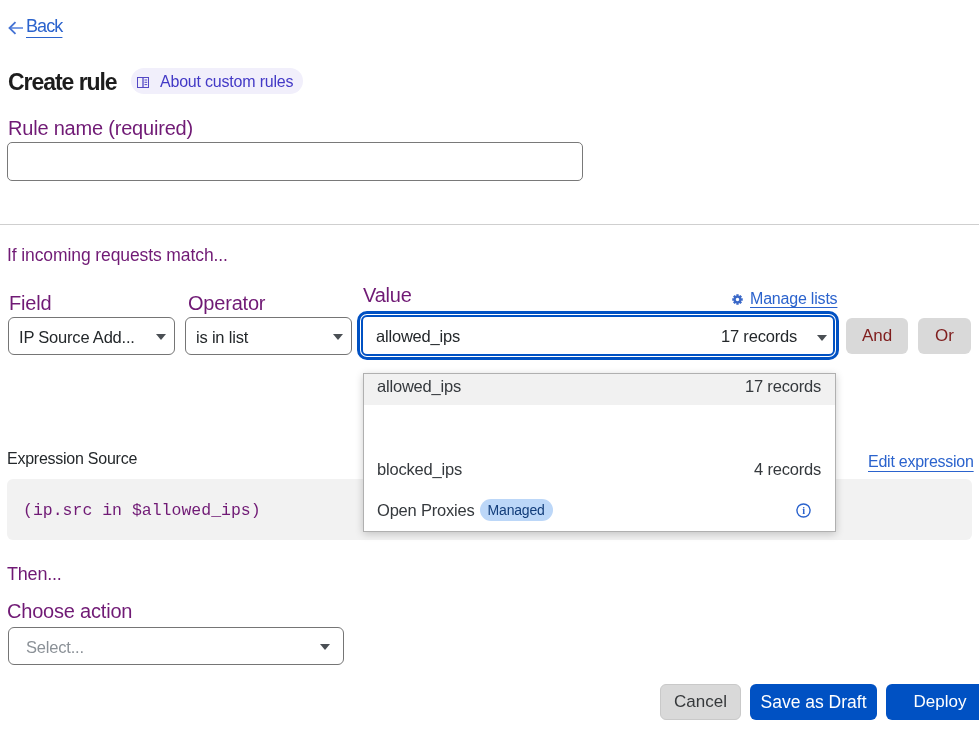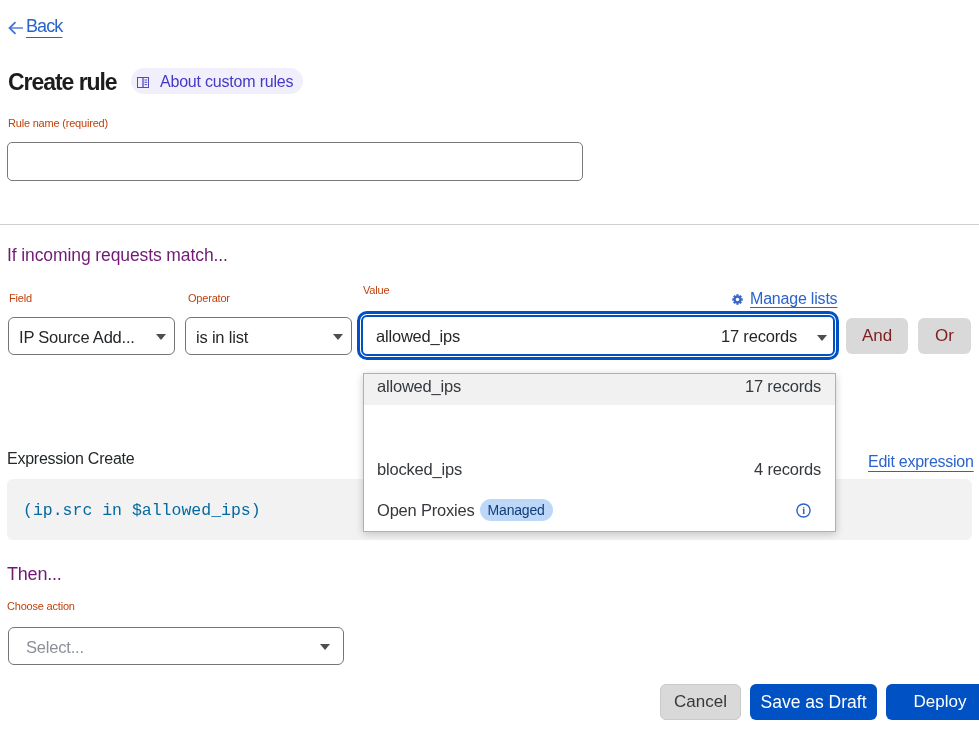--- a/index.html
+++ b/index.html
@@ -11,21 +11,21 @@
 .back { position:absolute; left:8px; top:16px; font-size:18px; letter-spacing:-0.9px; color:#2b63cd; display:flex; align-items:center; }
 .back svg { margin-right:2px; margin-top:3px; }
 .back .u { text-decoration:underline; text-underline-offset:4.5px; text-decoration-skip-ink:none; }
 
 
 .h1 { position:absolute; left:8px; top:69px; font-size:23px; letter-spacing:-1.05px; font-weight:bold; color:#1d1d1d; }
 .badge-about { position:absolute; left:131px; top:68px; height:26px; border-radius:13px; background:#f1effb; color:#4339c6; font-size:16px; letter-spacing:-0.2px; display:flex; align-items:center; padding:2px 10px 0 6px; }
 .badge-about svg { margin-right:11px; }
 
 
-.lbl { position:absolute; font-size:11px; letter-spacing:-0.2px; color:#c2410c; }
+.lbl { position:absolute; font-size:20px; letter-spacing:-0.2px; color:#701a75; }
 .rule-input { position:absolute; left:7px; top:142px; width:576px; height:39px; border:1px solid #797979; border-radius:5px; background:#fff; }
 .help { position:absolute; left:7px; top:184px; font-size:16px; letter-spacing:-0.2px; color:#24282b; }
 
 .hr { position:absolute; left:0; top:224px; width:979px; height:1px; background:#cfcfcf; }
 
 .h2 { position:absolute; font-size:16.5px; letter-spacing:-0.2px; font-weight:normal; color:#701a75; }
 
 
 .sel { position:absolute; height:38px; border:1px solid #757575; border-radius:6px; background:#fff; font-size:16.5px; letter-spacing:-0.2px; color:#24282b; display:flex; align-items:center; padding:2px 12px 0 10px; }
 .sel .caret { position:absolute; right:8px; top:16px; width:0; height:0; border-left:5.5px solid transparent; border-right:5.5px solid transparent; border-top:6px solid #4a4f54; }
@@ -46,21 +46,21 @@
 .dropdown { position:absolute; left:363px; top:373px; width:473px; height:159px; background:#fff; border:1px solid #b0b0b0; box-shadow:0 2px 8px rgba(0,0,0,0.2); z-index:5; }
 .dd-row { position:absolute; left:0; width:471px; height:31px; display:flex; align-items:center; padding:0 14px 6px 13px; font-size:16.5px; letter-spacing:-0.2px; color:#35393d; justify-content:space-between; }
 .dd-row.hl { background:#f1f1f1; }
 .r1{top:0px;} .r2{top:42px;} .r3{top:83px;} .r4{top:124px;}
 .badge-managed { display:inline-flex; align-items:center; background:#bcd7f8; color:#123d7a; font-size:14px; border-radius:11px; height:22px; padding:0 8px; margin-left:5px; position:relative; top:-1px; }
 
 
 .expr-label { position:absolute; left:7px; top:450px; font-size:16px; letter-spacing:-0.25px; color:#24282b; }
 .edit-expr { position:absolute; left:868px; top:453px; font-size:16px; letter-spacing:-0.25px; color:#2b63cd; text-decoration:underline; text-underline-offset:4px; text-decoration-skip-ink:none; white-space:nowrap; }
 .code-box { position:absolute; left:7px; top:479px; width:965px; height:61px; background:#f2f2f2; border-radius:6px; }
-.code-box code { position:absolute; left:16px; top:22px; font-family:"Liberation Mono", monospace; font-size:16.5px; color:#0369a1; }
+.code-box code { position:absolute; left:16px; top:22px; font-family:"Liberation Mono", monospace; font-size:16.5px; color:#701a75; }
 
 
 .sel-action { left:8px; top:627px; width:336px; padding-left:17px; }
 .sel-action .ph { color:#8b9197; }
 .sel-action .caret { right:13px; }
 
 
 .btn { position:absolute; height:36px; border-radius:6px; font-size:17px; display:flex; align-items:center; justify-content:center; }
 .btn-cancel { left:660px; top:684px; width:81px; background:#d9d9d9; color:#36393b; border:1px solid #c9c9c9; }
 .btn-blue { background:#0051c3; color:#fff; border:none; }
@@ -107,21 +107,21 @@
     </svg>
     <span class="txt">Manage lists</span>
   </a>
 
   <div class="sel sel-field">IP Source Add...<span class="caret"></span></div>
   <div class="sel sel-op">is in list<span class="caret"></span></div>
   <div class="sel sel-value">allowed_ips<span class="count">17 records</span><span class="caret"></span></div>
   <div class="btn-gray btn-and">And</div>
   <div class="btn-gray btn-or">Or</div>
 
-  <div class="expr-label">Expression Create</div>
+  <div class="expr-label">Expression Source</div>
   <a class="edit-expr" href="#">Edit expression</a>
   <div class="code-box">
       <code>(ip.src in $allowed_ips)</code>
     </div>
 
   <div class="dropdown">
     <div class="dd-row hl r1">
         <span>allowed_ips</span>
         <span>17 records</span>
       </div>

